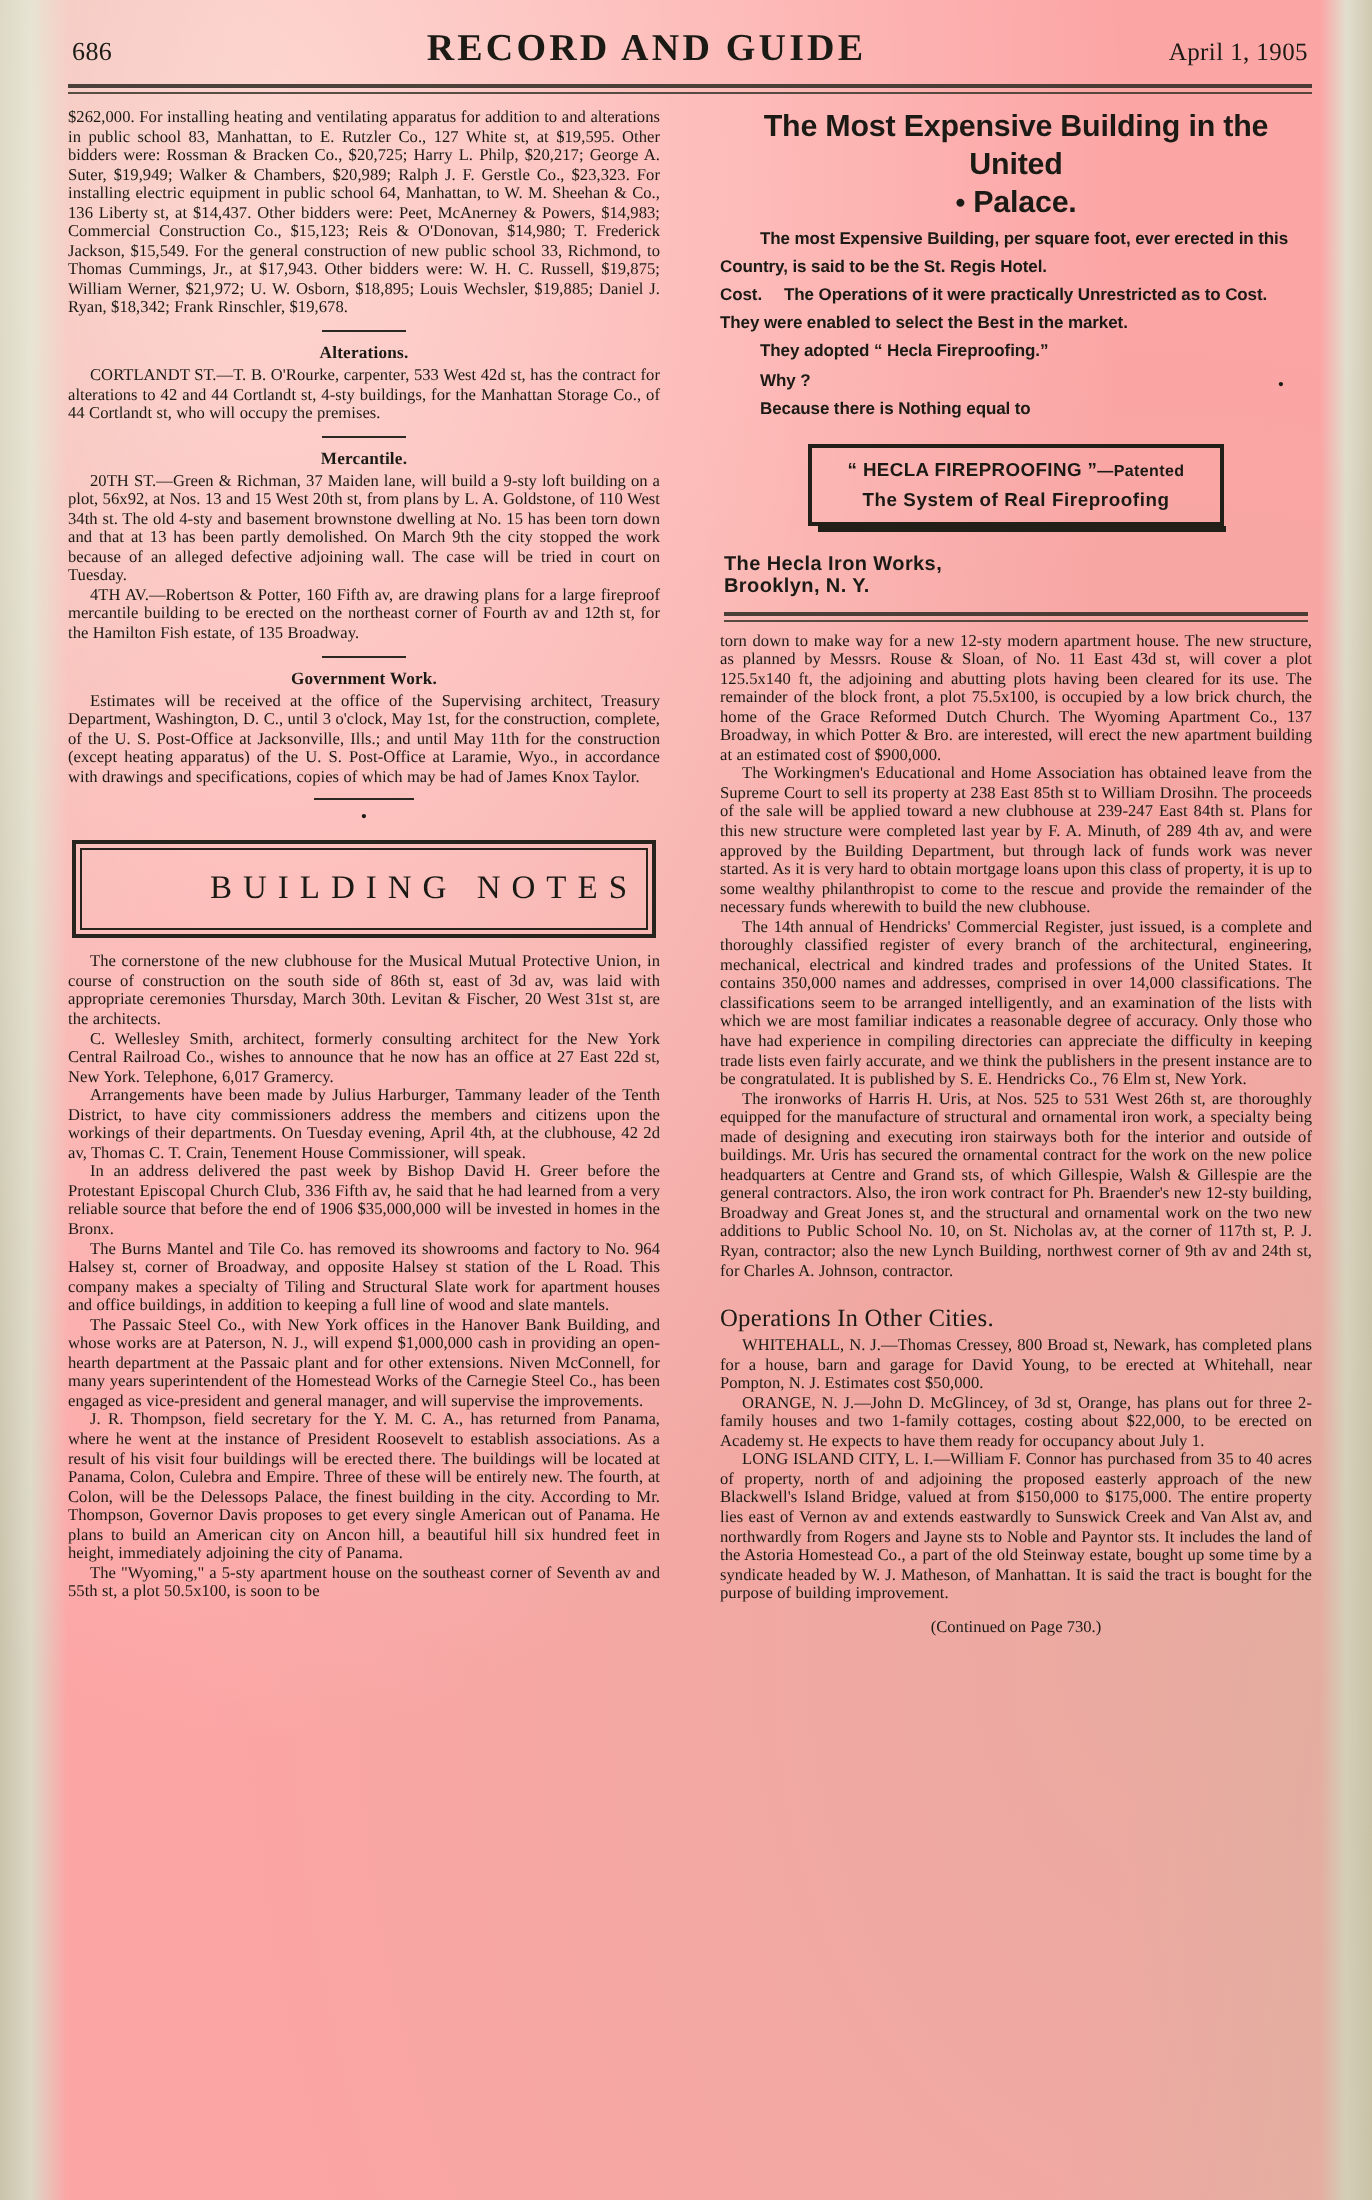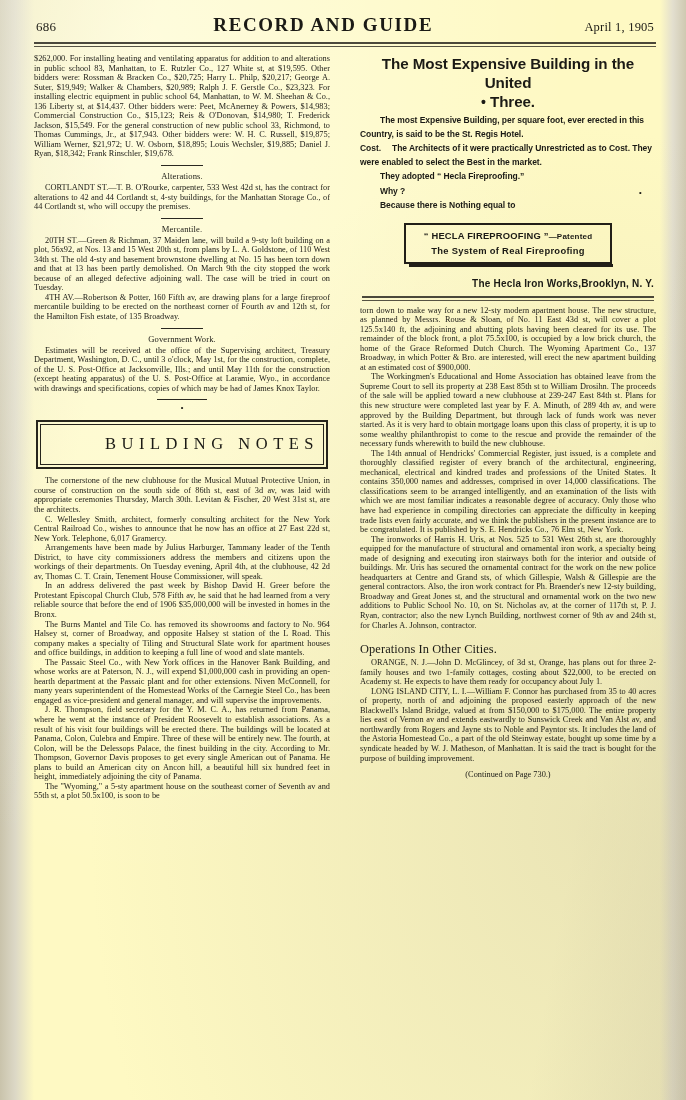--- a/index.html
+++ b/index.html
@@ -6,21 +6,21 @@
   html, body {
     margin: 0;
     padding: 0;
     background: #d8d5c8;
   }
   .page {
     position: relative;
     width: 686px;
     height: 1100px;
     margin: 0 auto;
-    background: #fef9c3;
+    background: #fca5a5;
     box-sizing: border-box;
     overflow: hidden;
     font-family: "Liberation Serif", "DejaVu Serif", serif;
     color: #1b1a15;
   }
   
   .page::before {
     content: "";
     position: absolute;
     inset: 0;
@@ -108,21 +108,21 @@
     word-spacing: 0.1px;
     hyphens: none;
   }
   p.body.noindent { text-indent: 0; }
 
   
   h3.sect {
     margin: 0;
     padding: 4px 0 2px 0;
     font-size: 8.6px;
-    font-weight: normal;
+    font-weight: bold;
     text-align: center;
     letter-spacing: 0.1px;
   }
   .sect-rule {
     width: 42px;
     height: 0;
     border-top: 1.1px solid #2a2820;
     margin: 6px auto 1px auto;
   }
   .sect-rule.wide { width: 50px; }
@@ -201,20 +201,21 @@
   .ad-stamp-l2 { font-size: 9.4px; margin-top: 4px; letter-spacing: 0.3px; }
   .ad-signature {
     display: flex;
     justify-content: flex-end;
     align-items: baseline;
     font-family: "Liberation Sans", "DejaVu Sans", sans-serif;
     font-weight: bold;
     font-size: 10px;
     padding: 4px 2px 0 2px;
     letter-spacing: 0.2px;
+    flex-direction: column;
   }
   .ad-rule {
     margin: 7px 2px 5px 2px;
     border-top: 2.2px solid #2c2a22;
     border-bottom: 1px solid #3a372c;
     height: 2px;
     opacity: 0.85;
   }
   .ad-dot-right {
     position: absolute;
@@ -277,40 +278,40 @@
 
         <div class="notes-box">
           <div class="notes-box-inner">
             <div class="notes-title">BUILDING NOTES</div>
           </div>
         </div>
 
         <p class="body">The cornerstone of the new clubhouse for the Musical Mutual Protective Union, in course of construction on the south side of 86th st, east of 3d av, was laid with appropriate ceremonies Thursday, March 30th. Levitan &amp; Fischer, 20 West 31st st, are the architects.</p>
         <p class="body">C. Wellesley Smith, architect, formerly consulting architect for the New York Central Railroad Co., wishes to announce that he now has an office at 27 East 22d st, New York. Telephone, 6,017 Gramercy.</p>
         <p class="body">Arrangements have been made by Julius Harburger, Tammany leader of the Tenth District, to have city commissioners address the members and citizens upon the workings of their departments. On Tuesday evening, April 4th, at the clubhouse, 42 2d av, Thomas C. T. Crain, Tenement House Commissioner, will speak.</p>
-        <p class="body">In an address delivered the past week by Bishop David H. Greer before the Protestant Episcopal Church Club, 578 Fifth av, he said that he had learned from a very reliable source that before the end of 1906 $35,000,000 will be invested in homes in the Bronx.</p>
+        <p class="body">In an address delivered the past week by Bishop David H. Greer before the Protestant Episcopal Church Club, 336 Fifth av, he said that he had learned from a very reliable source that before the end of 1906 $35,000,000 will be invested in homes in the Bronx.</p>
         <p class="body">The Burns Mantel and Tile Co. has removed its showrooms and factory to No. 964 Halsey st, corner of Broadway, and opposite Halsey st station of the L Road. This company makes a specialty of Tiling and Structural Slate work for apartment houses and office buildings, in addition to keeping a full line of wood and slate mantels.</p>
         <p class="body">The Passaic Steel Co., with New York offices in the Hanover Bank Building, and whose works are at Paterson, N. J., will expend $1,000,000 cash in providing an open-hearth department at the Passaic plant and for other extensions. Niven McConnell, for many years superintendent of the Homestead Works of the Carnegie Steel Co., has been engaged as vice-president and general manager, and will supervise the improvements.</p>
         <p class="body">J. R. Thompson, field secretary for the Y. M. C. A., has returned from Panama, where he went at the instance of President Roosevelt to establish associations. As a result of his visit four buildings will be erected there. The buildings will be located at Panama, Colon, Culebra and Empire. Three of these will be entirely new. The fourth, at Colon, will be the Delessops Palace, the finest building in the city. According to Mr. Thompson, Governor Davis proposes to get every single American out of Panama. He plans to build an American city on Ancon hill, a beautiful hill six hundred feet in height, immediately adjoining the city of Panama.</p>
         <p class="body">The "Wyoming," a 5-sty apartment house on the southeast corner of Seventh av and 55th st, a plot 50.5x100, is soon to be</p>
       </div>
 
       <div class="col col-right">
 
         <div>
           <div class="ad-head">
             <span>The Most Expensive Building in the United</span>
             <span class="line2">
               <span class="dotlead">•</span>
-              <span>Three.</span>
+              <span>Palace.</span>
             </span>
           </div>
 
           <p class="ad-body">The most Expensive Building, per square foot, ever erected in this Country, is said to be the St. Regis Hotel.</p>
-          <p class="ad-body flow"><span class="hang">Cost.</span><span>The Architects of it were practically Unrestricted as to Cost. They were enabled to select the Best in the market.</span></p>
+          <p class="ad-body flow"><span class="hang">Cost.</span><span>The Operations of it were practically Unrestricted as to Cost. They were enabled to select the Best in the market.</span></p>
           <p class="ad-body">They adopted “ Hecla Fireproofing.”</p>
           <p class="ad-body">Why ?</p>
           <p class="ad-body">Because there is Nothing equal to</p>
           <div class="ad-dot-right">•</div>
 
           <div class="ad-stamp">
             <div class="ad-stamp-l1">
               <span>“ HECLA FIREPROOFING ”</span><span class="pat">—Patented</span>
             </div>
             <div class="ad-stamp-l2">The System of Real Fireproofing</div>
@@ -323,20 +324,21 @@
         </div>
 
         <div class="ad-rule"></div>
 
         <p class="body noindent">torn down to make way for a new 12-sty modern apartment house. The new structure, as planned by Messrs. Rouse &amp; Sloan, of No. 11 East 43d st, will cover a plot 125.5x140 ft, the adjoining and abutting plots having been cleared for its use. The remainder of the block front, a plot 75.5x100, is occupied by a low brick church, the home of the Grace Reformed Dutch Church. The Wyoming Apartment Co., 137 Broadway, in which Potter &amp; Bro. are interested, will erect the new apartment building at an estimated cost of $900,000.</p>
         <p class="body">The Workingmen's Educational and Home Association has obtained leave from the Supreme Court to sell its property at 238 East 85th st to William Drosihn. The proceeds of the sale will be applied toward a new clubhouse at 239-247 East 84th st. Plans for this new structure were completed last year by F. A. Minuth, of 289 4th av, and were approved by the Building Department, but through lack of funds work was never started. As it is very hard to obtain mortgage loans upon this class of property, it is up to some wealthy philanthropist to come to the rescue and provide the remainder of the necessary funds wherewith to build the new clubhouse.</p>
         <p class="body">The 14th annual of Hendricks' Commercial Register, just issued, is a complete and thoroughly classified register of every branch of the architectural, engineering, mechanical, electrical and kindred trades and professions of the United States. It contains 350,000 names and addresses, comprised in over 14,000 classifications. The classifications seem to be arranged intelligently, and an examination of the lists with which we are most familiar indicates a reasonable degree of accuracy. Only those who have had experience in compiling directories can appreciate the difficulty in keeping trade lists even fairly accurate, and we think the publishers in the present instance are to be congratulated. It is published by S. E. Hendricks Co., 76 Elm st, New York.</p>
         <p class="body">The ironworks of Harris H. Uris, at Nos. 525 to 531 West 26th st, are thoroughly equipped for the manufacture of structural and ornamental iron work, a specialty being made of designing and executing iron stairways both for the interior and outside of buildings. Mr. Uris has secured the ornamental contract for the work on the new police headquarters at Centre and Grand sts, of which Gillespie, Walsh &amp; Gillespie are the general contractors. Also, the iron work contract for Ph. Braender's new 12-sty building, Broadway and Great Jones st, and the structural and ornamental work on the two new additions to Public School No. 10, on St. Nicholas av, at the corner of 117th st, P. J. Ryan, contractor; also the new Lynch Building, northwest corner of 9th av and 24th st, for Charles A. Johnson, contractor.</p>
 
         <h3 class="ops">Operations In Other Cities.</h3>
+        <p class="body">WHITEHALL, N. J.—Thomas Cressey, 800 Broad st, Newark, has completed plans for a house, barn and garage for David Young, to be erected at Whitehall, near Pompton, N. J. Estimates cost $50,000.</p>
         <p class="body">ORANGE, N. J.—John D. McGlincey, of 3d st, Orange, has plans out for three 2-family houses and two 1-family cottages, costing about $22,000, to be erected on Academy st. He expects to have them ready for occupancy about July 1.</p>
         <p class="body">LONG ISLAND CITY, L. I.—William F. Connor has purchased from 35 to 40 acres of property, north of and adjoining the proposed easterly approach of the new Blackwell's Island Bridge, valued at from $150,000 to $175,000. The entire property lies east of Vernon av and extends eastwardly to Sunswick Creek and Van Alst av, and northwardly from Rogers and Jayne sts to Noble and Payntor sts. It includes the land of the Astoria Homestead Co., a part of the old Steinway estate, bought up some time by a syndicate headed by W. J. Matheson, of Manhattan. It is said the tract is bought for the purpose of building improvement.</p>
 
         <div class="continued">(Continued on Page 730.)</div>
       </div>
     </div>
   </div>
 </div>
 
 </body></html>

